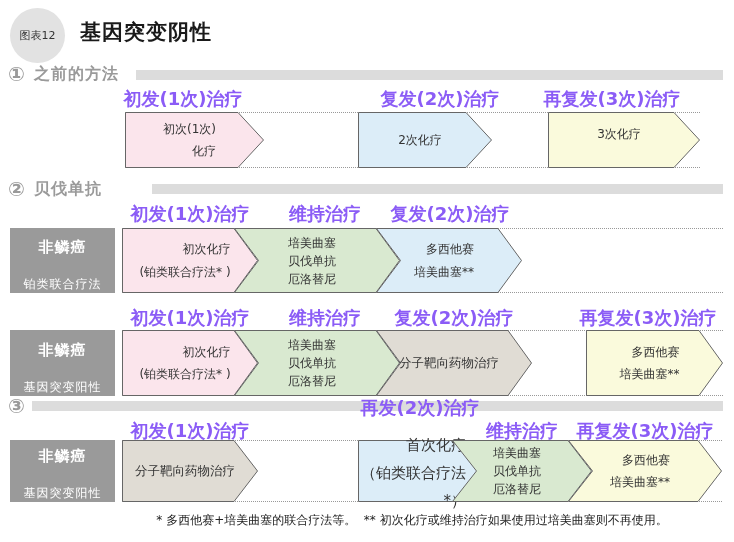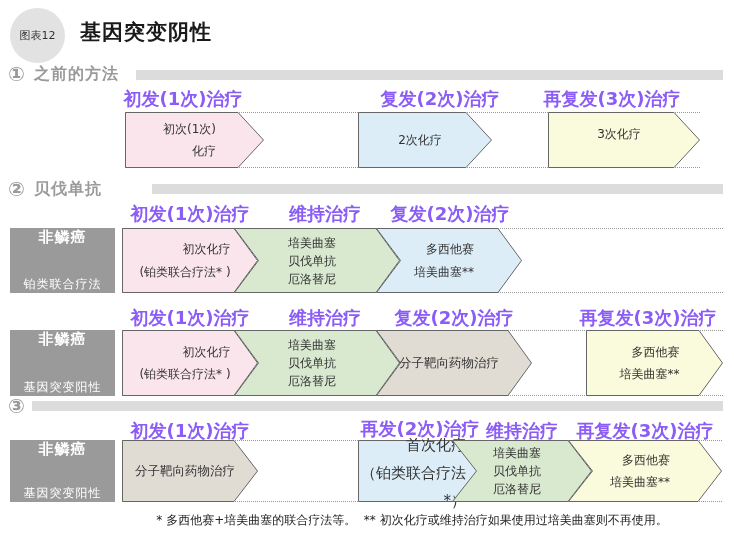--- a/index.html
+++ b/index.html
@@ -25,21 +25,21 @@
   .arrow svg polygon{stroke:#666;stroke-width:1;stroke-linejoin:miter;}
   .arrow-text{position:absolute;inset:0;display:flex;align-items:center;justify-content:center;
               font-size:12px;color:#333;text-align:center;white-space:pre-line;
               padding:0 20px 0 10px;line-height:1.5;}
   .t2{line-height:1.85;text-align:right;}
   .t1{font-size:12.5px;}
   .narrow{font-size:15px;padding:6px 14px 0 2px;}
 
   
   .side-box{width:105px;background:#9a9a9a;display:flex;flex-direction:column;
-            align-items:center;justify-content:space-between;gap:3px;}
+            align-items:center;justify-content:flex-end;gap:19px;}
   .side-title{color:#fff;font-size:15px;font-weight:bold;letter-spacing:1px;}
   .side-sub{color:#fff;font-size:12px;letter-spacing:1px;}
 
   .footnote{font-size:12px;color:#222;white-space:pre-wrap;text-align:center;}
 </style>
 </head>
 <body>
 
 <div class="canvas">
 
@@ -147,21 +147,21 @@
         <polygon points="0.5,0.5 113,0.5 136.5,33 113,65.5 0.5,65.5" fill="#fafadc"></polygon>
       </svg>
     <div class="arrow-text t2">多西他赛
 培美曲塞**</div>
   </div>
 
   <div class="abs sec-num" style="left:8px;top:396px;">③</div>
   <div class="abs sec-bar" style="left:32px;top:401px;width:691px;"></div>
 
   <div class="abs flow-label" style="left:110px;top:419px;width:160px;">初发(1次)治疗</div>
-  <div class="abs flow-label" style="left:340px;top:417px;width:160px;">再发(2次)治疗</div>
+  <div class="abs flow-label" style="left:340px;top:396px;width:160px;">再发(2次)治疗</div>
   <div class="abs flow-label" style="left:442px;top:419px;width:160px;">维持治疗</div>
   <div class="abs flow-label" style="left:555px;top:419px;width:180px;">再复发(3次)治疗</div>
 
   <div class="abs side-box" style="left:10px;top:440px;height:62px;">
     <span class="side-title">非鳞癌</span>
     <span class="side-sub">基因突变阳性</span>
   </div>
   <div class="abs dotted" style="left:122px;top:440px;width:600px;height:62px;"></div>
   <div class="arrow" style="left:122px;top:440px;width:136px;height:62px;">
     <svg width="136" height="62">

